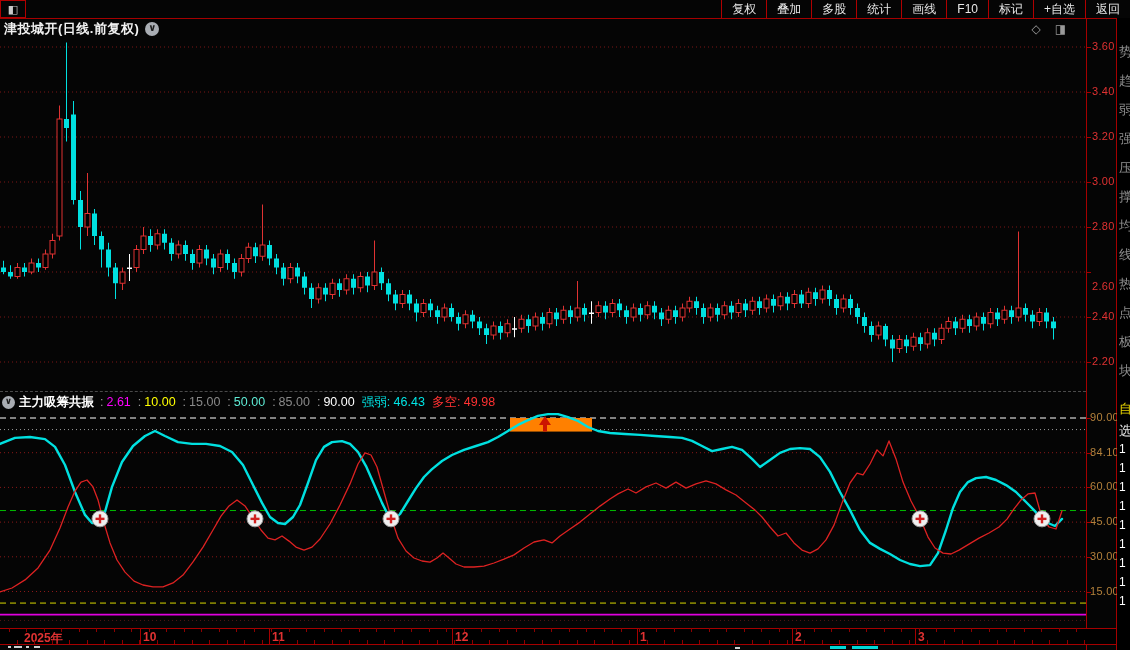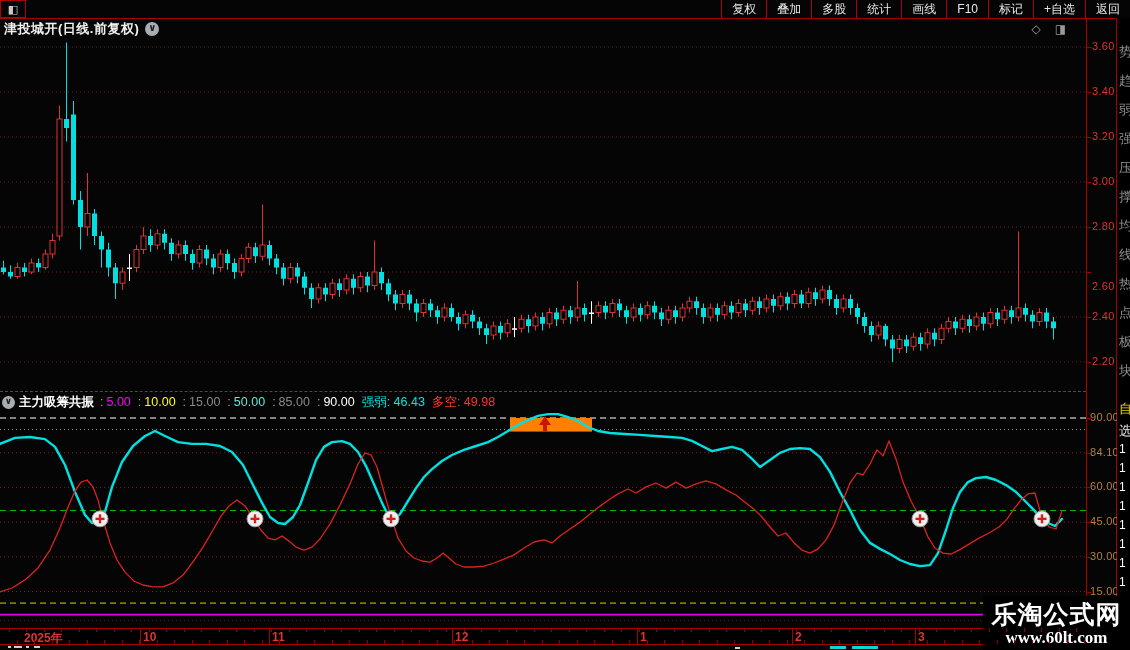--- a/index.html
+++ b/index.html
@@ -691,21 +691,21 @@
         <line x1="1053.5" y1="279.00000000000006" x2="1053.5" y2="301.50000000000006" stroke="#00e0e0" stroke-width="1"></line>
         <rect x="1051" y="283.50000000000006" width="5" height="6.749999999999943" fill="#00e0e0"></rect>
       </g>
     </svg>
 
   <div id="divider"></div>
 
   <div id="indhdr">
     <span class="chevcirc" style="width:13px;height:13px;line-height:11px;font-size:9px;margin-left:2px;">∨</span>
     <span class="nm">主力吸筹共振</span>
-  <span class="seg"><span class="sep">:</span><span style="color: rgb(255, 0, 255);">5.00</span></span>
+  <span class="seg"><span class="sep">:</span><span style="color: rgb(255, 0, 255);">2.61</span></span>
       <span class="seg"><span class="sep">:</span><span style="color: rgb(255, 255, 0);">10.00</span></span>
       <span class="seg"><span class="sep">:</span><span style="color: rgb(138, 138, 138);">15.00</span></span>
       <span class="seg"><span class="sep">:</span><span style="color: #5eead4;">50.00</span></span>
       <span class="seg"><span class="sep">:</span><span style="color: rgb(138, 138, 138);">85.00</span></span>
       <span class="seg"><span class="sep">:</span><span style="color: rgb(255, 255, 255);">90.00</span></span>
       <span class="seg" style="color: rgb(0, 229, 229);">强弱: 46.43</span>
       <span class="seg" style="color: rgb(255, 50, 50);">多空: 49.98</span>
     </div>
 
   <svg id="ind-svg" style="top:412px" width="1086" height="216" viewBox="0 0 1086 216">
@@ -817,24 +817,20 @@
   <div class="hline" style="top:644px;width:1116px"></div>
 
   <div class="sliver" style="left:8px;top:646px;width:3px;height:2px;background:#cfcfcf"></div>
   <div class="sliver" style="left:14px;top:646px;width:8px;height:2px;background:#cfcfcf"></div>
   <div class="sliver" style="left:26px;top:646px;width:3px;height:2px;background:#cfcfcf"></div>
   <div class="sliver" style="left:34px;top:646px;width:6px;height:2px;background:#cfcfcf"></div>
   <div class="sliver" style="left:735px;top:647px;width:5px;height:2px;background:#cfcfcf"></div>
   <div class="sliver" style="left:830px;top:646px;width:16px;height:3px;background:#00d8d8"></div>
   <div class="sliver" style="left:852px;top:646px;width:26px;height:3px;background:#00d8d8"></div>
 
-  <div id="wmbox">
-    <div id="wm1">乐淘公式网</div>
-    <div id="wm2">www.60lt.com</div>
-  </div>
 <div class="mlabel" style="left: 8px; margin-left: 16px;">2025年</div>
     <div class="mdiv" style="left: 140px;"></div>
     <div class="mlabel" style="left: 143px;">10</div>
     <div class="mdiv" style="left: 269px;"></div>
     <div class="mlabel" style="left: 272px;">11</div>
     <div class="mdiv" style="left: 452px;"></div>
     <div class="mlabel" style="left: 455px;">12</div>
     <div class="mdiv" style="left: 637px;"></div>
     <div class="mlabel" style="left: 640px;">1</div>
     <div class="mdiv" style="left: 792px;"></div>

